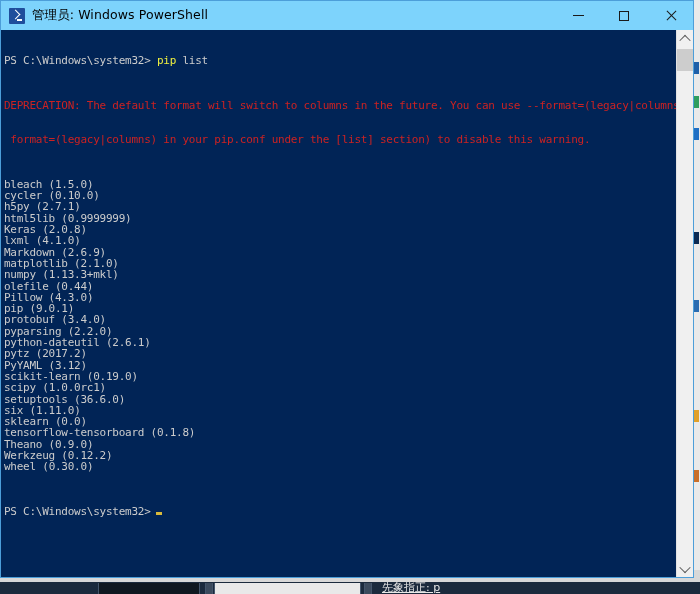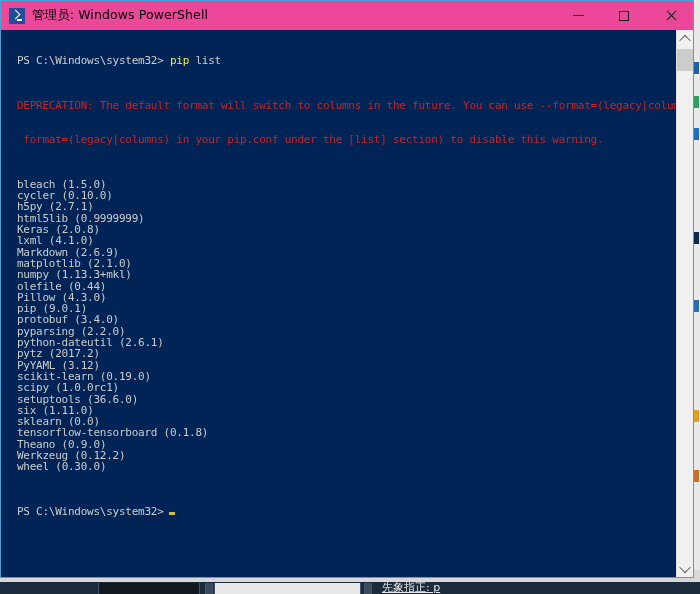--- a/index.html
+++ b/index.html
@@ -88,21 +88,21 @@
     height: 578px;
     background: #ffffff;
     border: 1px solid #4c9ed9;
     box-sizing: border-box;
   }
 
   
   #titlebar {
     position: relative;
     height: 29px;
-    background: #ec4899;
+    background: #7dd3fc;
     display: flex;
     align-items: center;
     border-bottom: 0;
   }
   #ps-app-icon {
     width: 16px;
     height: 16px;
     margin-left: 8px;
     margin-right: 7px;
     background: #1f4e9c;
@@ -182,21 +182,21 @@
   
   #console-area {
     position: relative;
     height: 547px;
     display: flex;
     background: #012456;
   }
   #console-text {
     flex: 1 1 auto;
     background: #012456;
-    padding: 2px 0 0 16px;
+    padding: 2px 0 0 3px;
     overflow: hidden;
     font-family: "DejaVu Sans Mono", "Liberation Mono", monospace;
     font-size: 11px;
     line-height: 11.3px;
     color: #cccccc;
     white-space: pre;
     letter-spacing: -0.25px;
   }
   .line { height: 11.3px; }
   .c-white   { color: #cccccc; }

